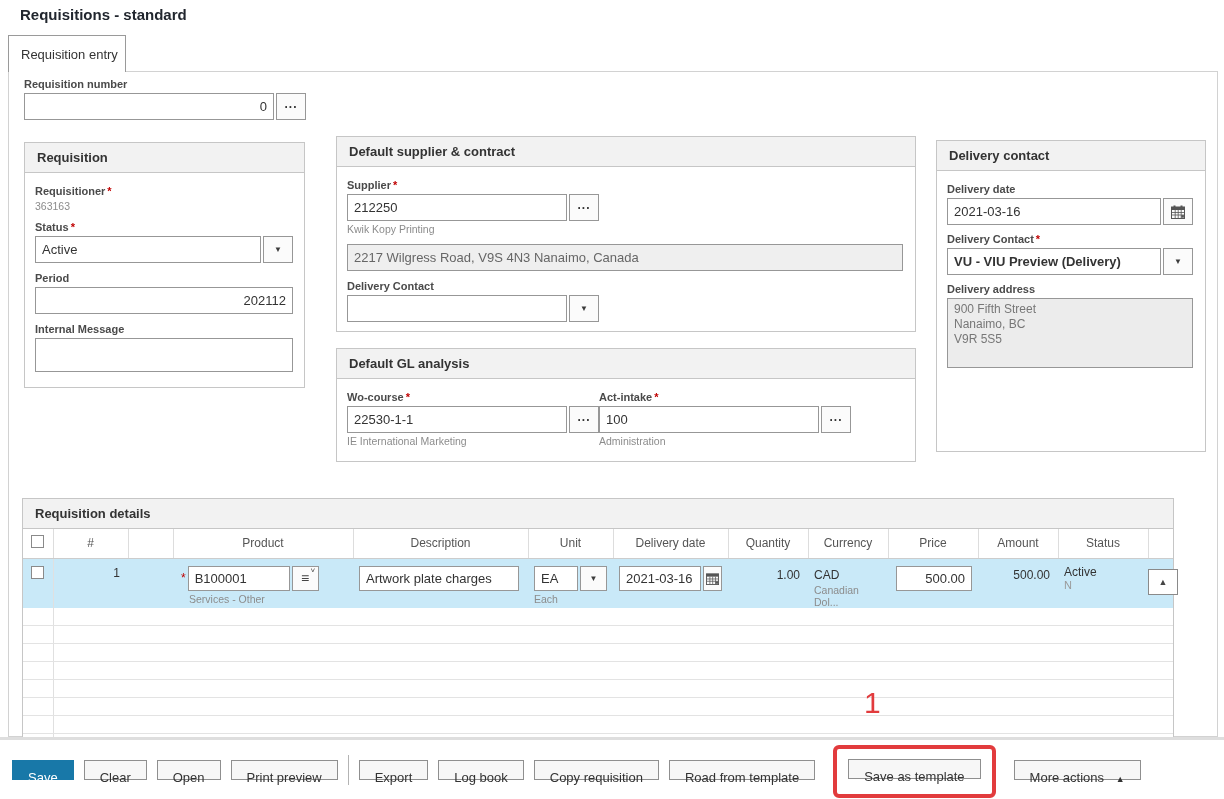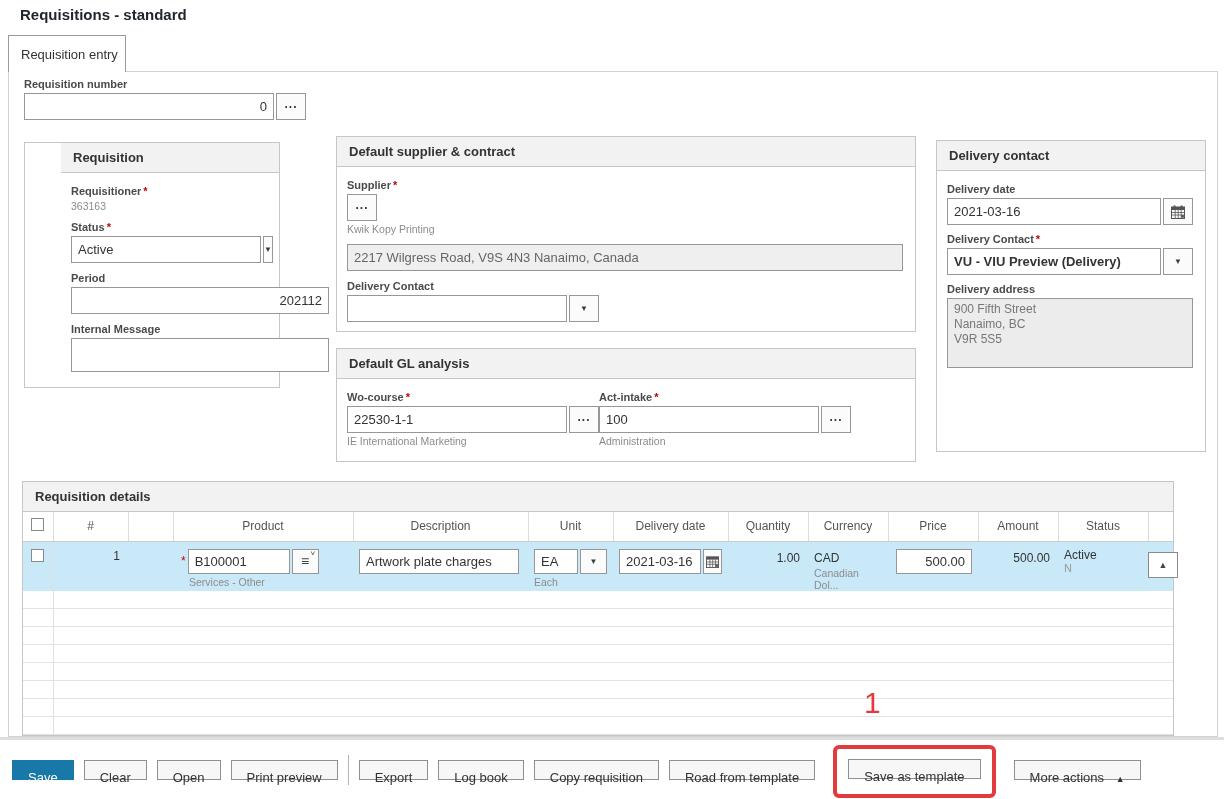--- a/index.html
+++ b/index.html
@@ -34,21 +34,21 @@
 
   .gbox { position: absolute; border: 1px solid #c6c6c6; background: #fff; z-index: 2; }
   .gbox-header { height: 30px; background: #f2f2f2; border-bottom: 1px solid #c6c6c6; display: flex;
                  align-items: center; padding: 0 12px; font-weight: bold; font-size: 13px; color: #333; }
   .gbox-body { padding: 12px 10px 8px 10px; }
   .fld { margin-bottom: 9px; }
 
   .reqnum { position: absolute; left: 24px; top: 78px; z-index: 2; }
 
   
-  .details { position: absolute; left: 22px; top: 481px; width: 1152px; border: 1px solid #c6c6c6;
+  .details { position: absolute; left: 22px; top: 498px; width: 1152px; border: 1px solid #c6c6c6;
              background: #fff; z-index: 2; }
   table.grid { width: 100%; border-collapse: collapse; table-layout: fixed; }
   .grid th { height: 29px; font-size: 12px; font-weight: normal; color: #555; text-align: center;
              border-left: 1px solid #ddd; border-bottom: 1px solid #ccc; background: #fff; }
   .grid th:first-child { border-left: none; }
   .grid td { vertical-align: top; font-size: 12px; }
   tr.data-row td { background: #c9e9f8; height: 48px; padding-top: 7px; }
   tr.data-row td.cbx, tr.empty td.cbx { border-right: 1px solid #e0e0e0; }
   tr.empty td { height: 18px; border-bottom: 1px solid #e3e3e3; background: #fff; }
   .cell-pad { padding: 0 6px; }
@@ -88,21 +88,21 @@
   <div class="reqnum">
     <span class="label">Requisition number</span>
     <div class="row">
       <input class="txt right" style="width: 250px;" value="0">
       <button class="icon-btn">
         <span class="dots">...</span>
       </button>
     </div>
   </div>
 
-  <div class="gbox" style="left:24px; top:142px; width:256px; height:246px;padding-left:36px;">
+  <div class="gbox" style="left:24px; top:142px; width:281px; height:246px;">
     <div class="gbox-header">Requisition</div>
     <div class="gbox-body">
       <div class="fld">
         <span class="label"><span>Requisitioner</span><span class="req">*</span></span>
         <div class="helper">363163</div>
       </div>
       <div class="fld">
         <span class="label"><span>Status</span><span class="req">*</span></span>
         <div class="row">
           <input class="txt" style="width: 226px;" value="Active">
@@ -121,20 +121,21 @@
       </div>
     </div>
   </div>
 
   <div class="gbox" style="left:336px; top:136px; width:580px; height:196px;">
     <div class="gbox-header">Default supplier &amp; contract</div>
     <div class="gbox-body">
       <div class="fld">
         <span class="label"><span>Supplier</span><span class="req">*</span></span>
         <div class="row">
+          <input class="txt" style="width: 220px;" value="212250">
           <button class="icon-btn">
             <span class="dots">...</span>
           </button>
         </div>
         <div class="helper">Kwik Kopy Printing</div>
       </div>
       <div class="fld">
         <input class="txt dis" style="width: 556px;" disabled="" value="2217 Wilgress Road, V9S 4N3 Nanaimo, Canada">
       </div>
       <div class="fld" style="margin-bottom:0">

